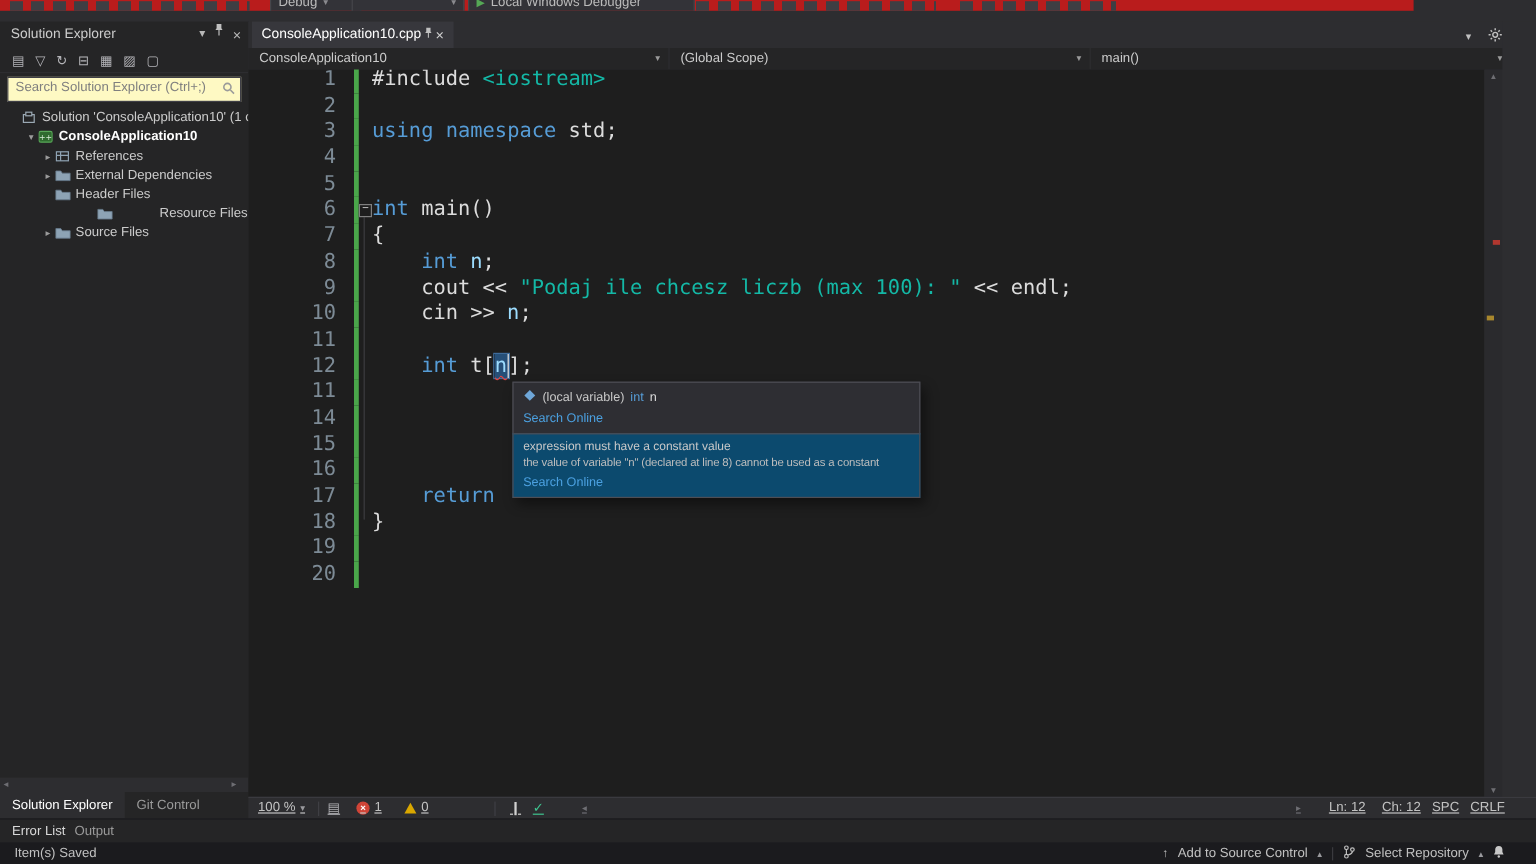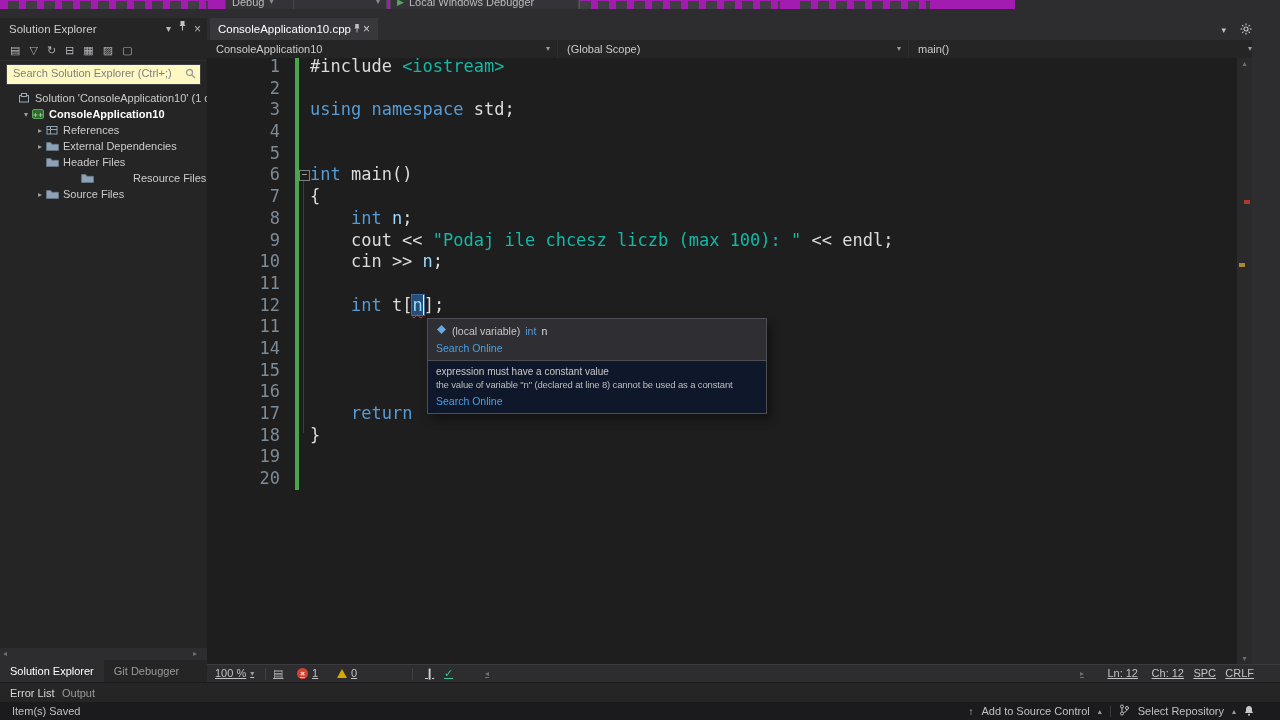--- a/index.html
+++ b/index.html
@@ -1,20 +1,20 @@
 <!DOCTYPE html>
 <html><head>
 <meta charset="utf-8">
 <style>
   html,body{margin:0;padding:0;background:#1e1e1e;}
   #root{position:relative;width:1280px;height:720px;background:#2d2d30;overflow:hidden;
         font-family:"Liberation Sans",sans-serif;color:#c8c8c8;-webkit-font-smoothing:antialiased;}
 
   
-  #top-toolbar{position:absolute;left:0;top:0;width:1015px;height:9px;background:#a21caf;overflow:hidden;}
+  #top-toolbar{position:absolute;left:0;top:0;width:1178px;height:9px;background:#b91c1c;overflow:hidden;}
   .tb-icons{position:absolute;top:1px;height:12px;background:repeating-linear-gradient(90deg,#3e3e43 0 11px,rgba(0,0,0,0) 11px 18px);}
   .tb-drop{position:absolute;top:-13px;height:21px;background:#333338;border:1px solid #46464b;
            font-size:11px;color:#bbbbbb;padding:3px 6px;white-space:nowrap;display:flex;gap:5px;align-items:center;}
   .tb-play{color:#55a855;font-size:9px;}
   .tb-chev{color:#8a8a8e;font-size:8px;}
 
   
   #sidebar{position:absolute;left:0;top:18px;width:207px;height:664px;background:#252526;}
   .se-title{height:22px;line-height:22px;padding-left:9px;font-size:11.5px;color:#cccccc;position:relative;}
   .se-title-icons{position:absolute;right:6px;top:0;height:22px;display:flex;align-items:center;gap:7px;color:#b8b8b8;font-size:10px;}
@@ -82,21 +82,21 @@
   #panel-tabs .ptab{position:absolute;top:4px;}
   #statusbar{position:absolute;left:0;top:702px;width:1280px;height:18px;background:#1b1b1e;font-size:11px;color:#c0c0c0;}
   #statusbar .msg{position:absolute;left:12px;top:3px;}
   #sb-right{position:absolute;right:26px;top:0;height:18px;display:flex;align-items:center;gap:8px;}
   .sb-chev{font-size:8px;color:#9a9a9e;}
 
   
   #tooltip{position:absolute;left:427px;top:318px;width:340px;z-index:20;font-size:10.5px;
            box-shadow:4px 5px 10px rgba(0,0,0,0.45);}
   .tt-p1{background:#2e2e33;border:1px solid #4e4e55;padding:5px 8px 6px 8px;}
-  .tt-p2{background:#0f172a;border:1px solid #4e4e55;margin-top:-1px;padding:5px 8px 6px 8px;}
+  .tt-p2{background:#0c4a6e;border:1px solid #4e4e55;margin-top:-1px;padding:5px 8px 6px 8px;}
   .tt-sym{display:flex;align-items:center;gap:5px;color:#c8c8c8;}
   .tt-type{color:#569cd6;} .tt-name{color:#dcdcdc;}
   .tt-link{color:#4ba0e0;margin-top:5px;}
   .tt-err{color:#c8c8c8;font-size:10px;white-space:nowrap;overflow:hidden;}
   .tt-err2{color:#bdbdbd;font-size:9.5px;letter-spacing:-0.15px;margin-top:2px;}
 </style>
 </head>
 <body>
 
 <div id="root">
@@ -215,21 +215,21 @@
           <span class="tree-label">Source Files</span>
         </div>
       </div>
 
     <div class="se-hscroll">
       <span class="l">◂</span>
       <span class="r">▸</span>
     </div>
     <div class="se-tabs">
       <span class="se-tab active">Solution Explorer</span>
-      <span class="se-tab">Git Debugger</span>
+      <span class="se-tab">Git Control</span>
     </div>
   </div>
 
   <div id="tabstrip">
     <div class="doc-tab">
       <span>ConsoleApplication10.cpp</span>
       <span><svg width="8" height="11" viewBox="0 0 9 12">
             <path d="M2.5 1h4v3.5l1 1.5H1.5l1-1.5z" fill="#c0c0c0"></path>
             <line x1="4.5" y1="6" x2="4.5" y2="10.5" stroke="#c0c0c0" stroke-width="1"></line>
           </svg></span>

